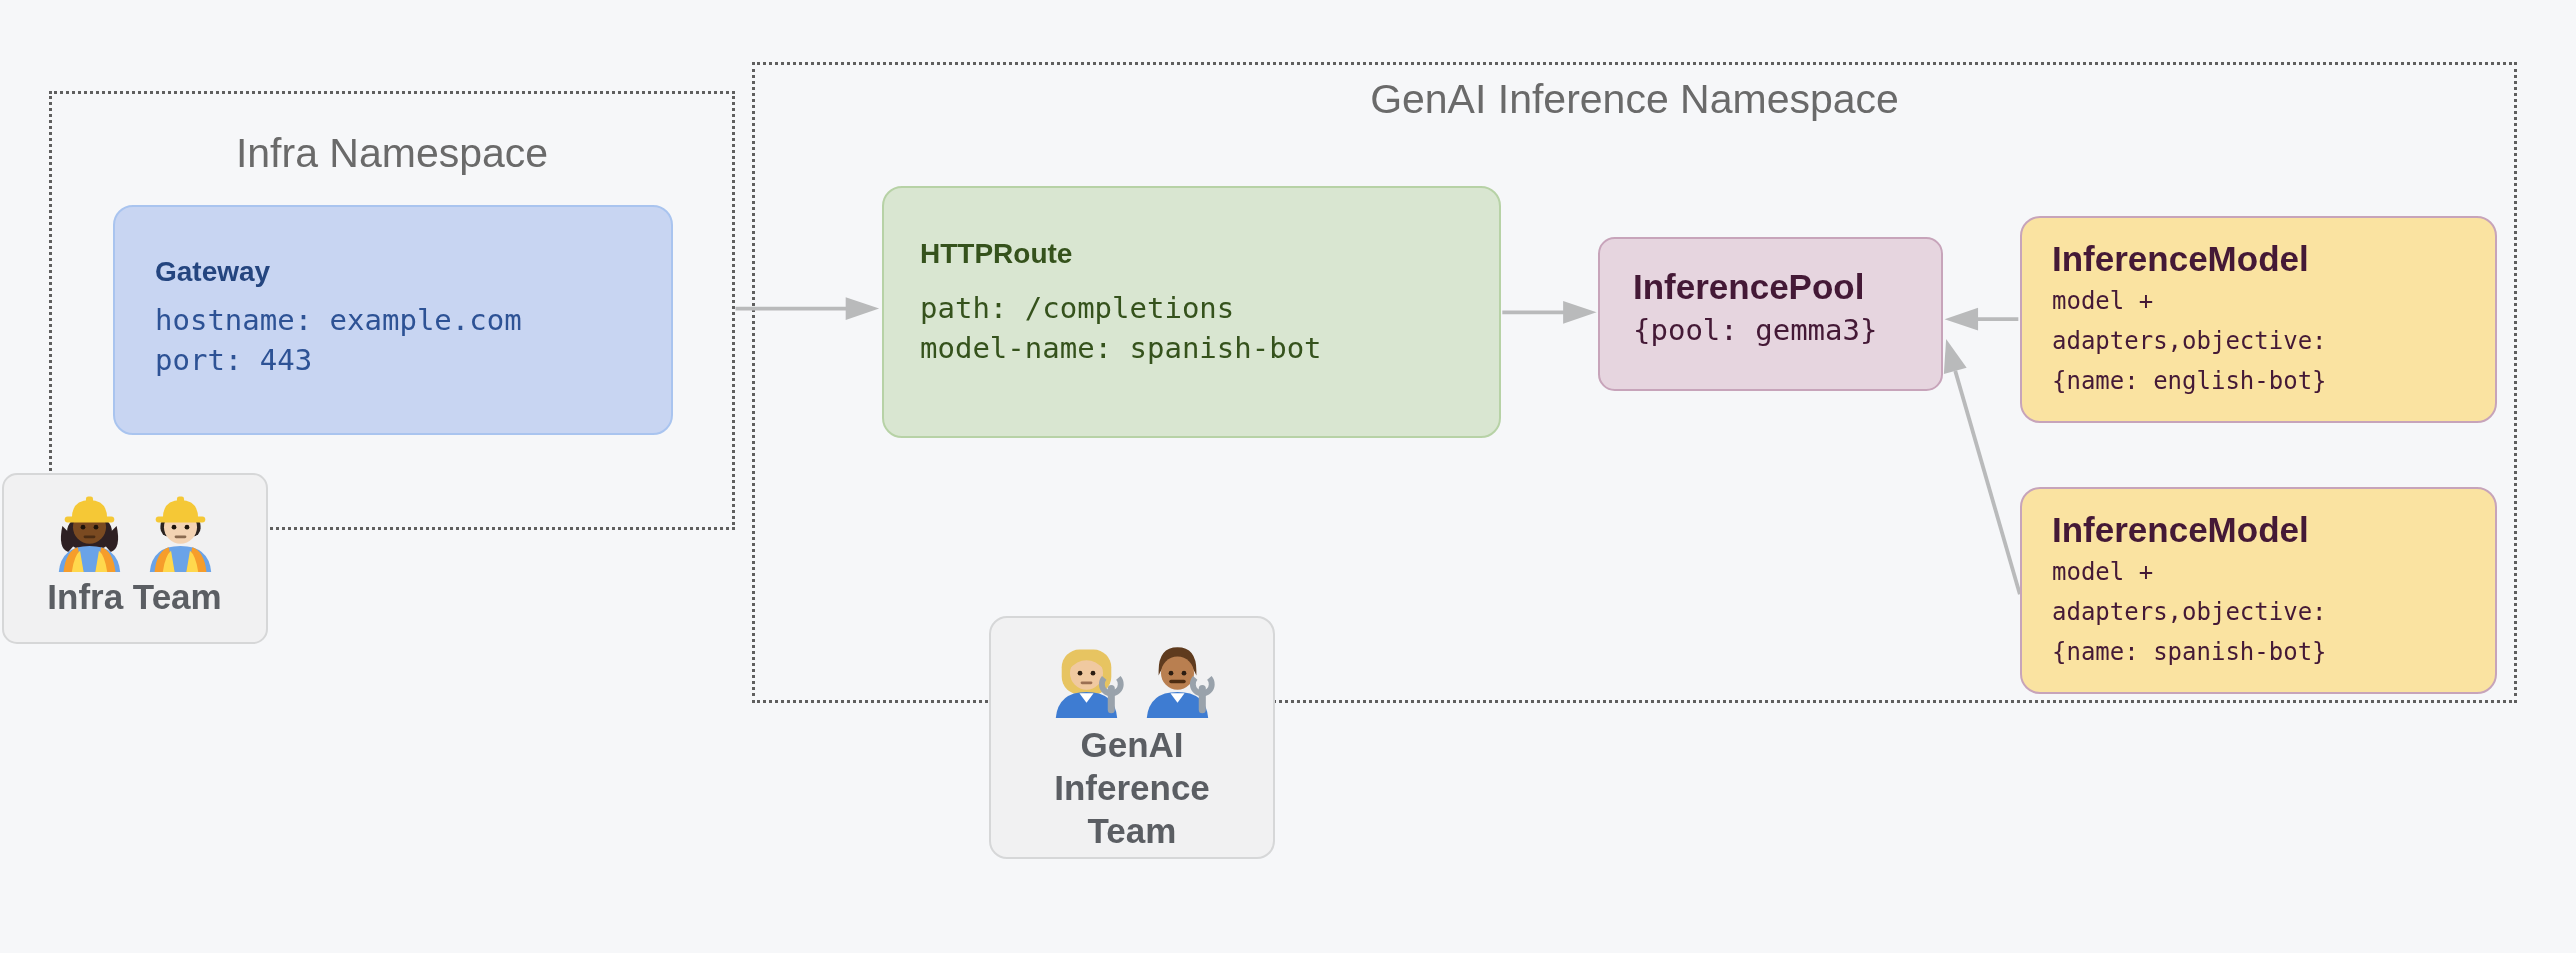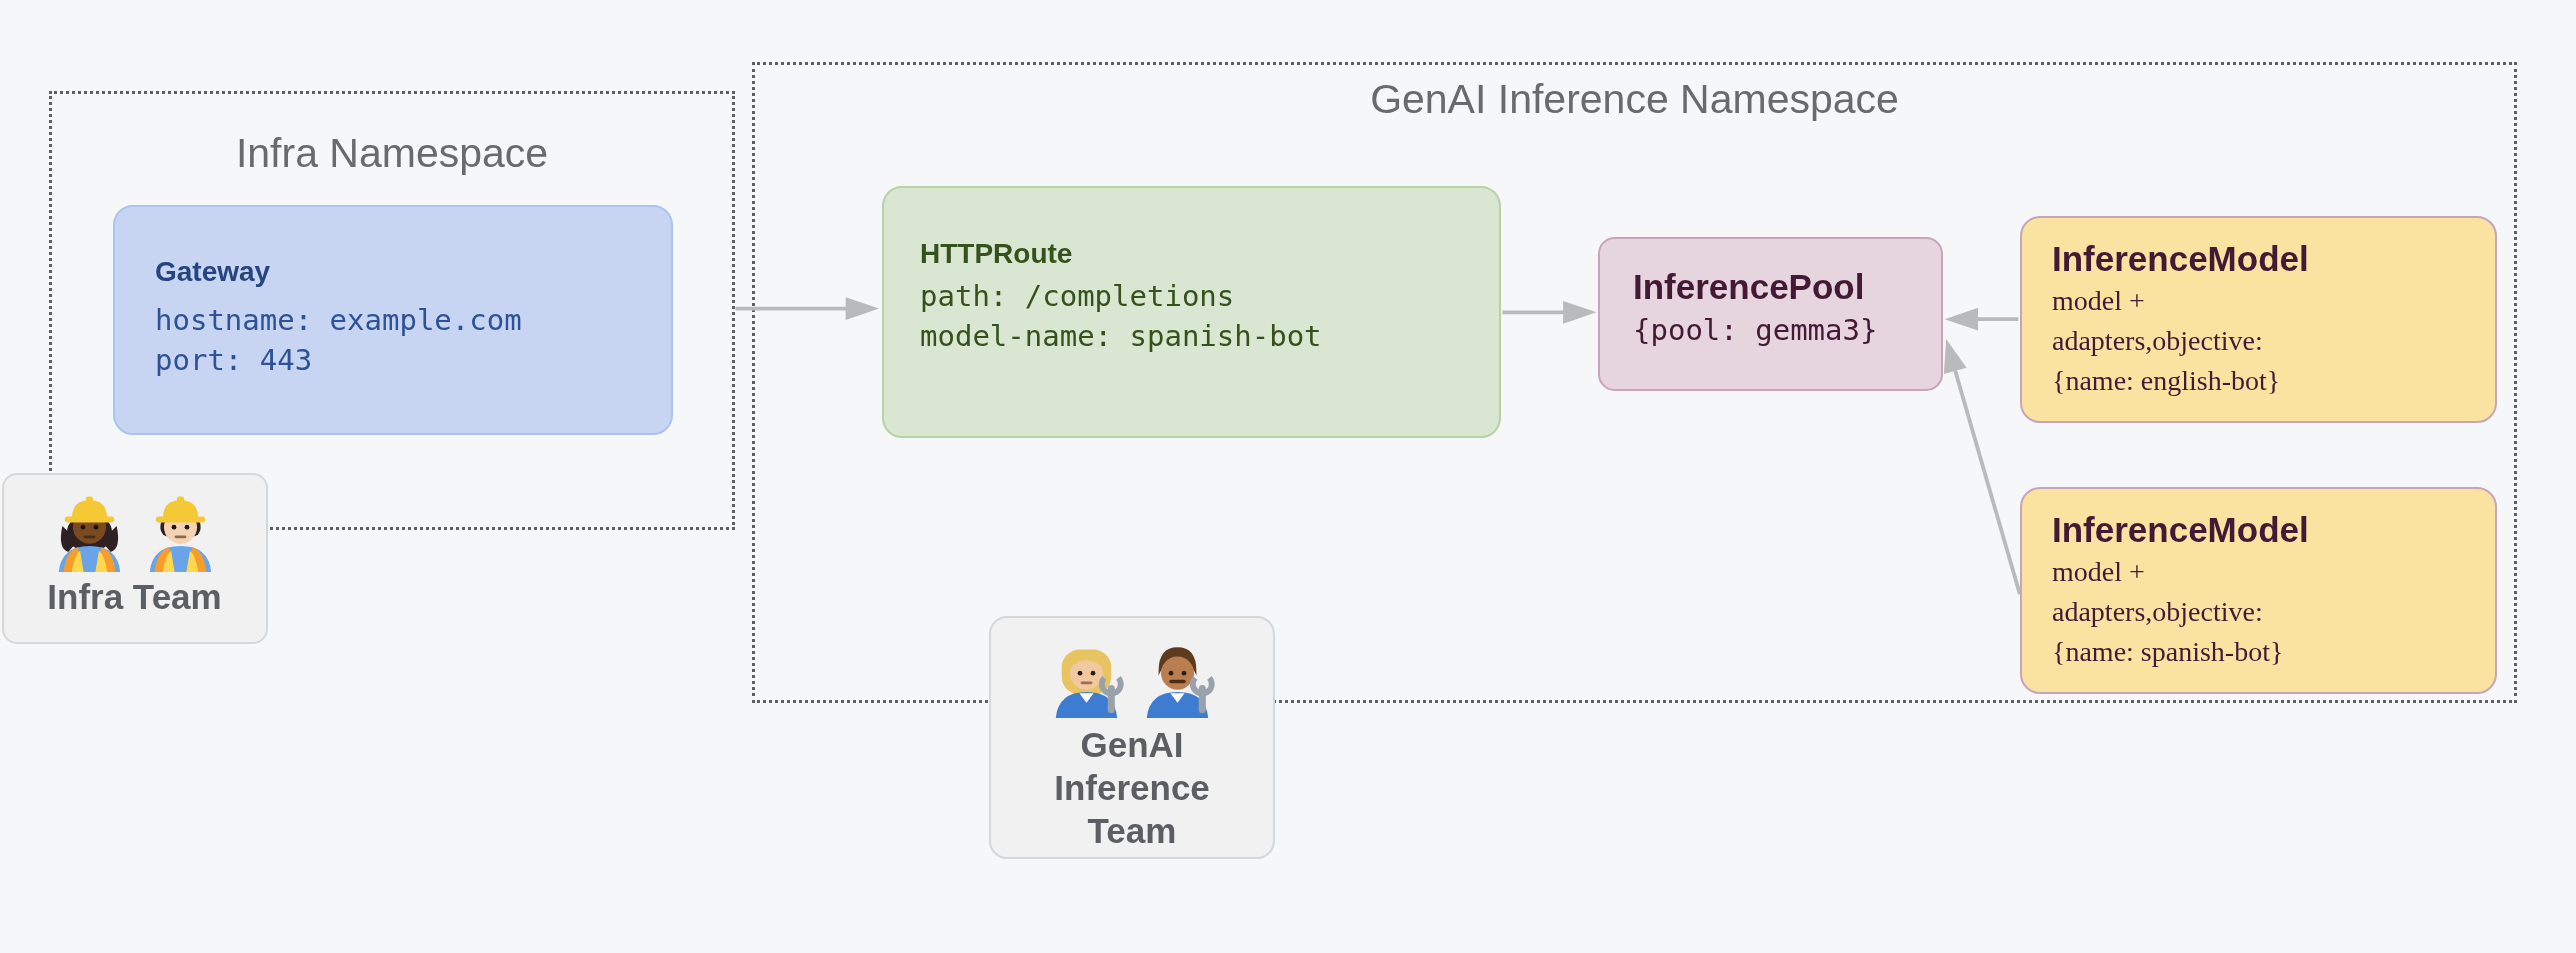--- a/index.html
+++ b/index.html
@@ -25,32 +25,32 @@
   .node .title{font-weight:bold;font-size:28px;line-height:44px;margin:0;}
   .node .code{font-family:"DejaVu Sans Mono","Liberation Mono",monospace;font-size:29px;line-height:40px;white-space:pre;}
 
   .node-gateway{left:113px;top:205px;width:560px;height:230px;
     background:var(--gateway-fill,#c8d5f2);border-color:var(--gateway-border,#a9c4ef);padding:43px 0 0 40px;}
   .node-gateway .title{color:var(--gateway-title,#24457f);margin-bottom:6px;}
   .node-gateway .code{color:var(--gateway-text,#2d5295);}
 
   .node-httproute{left:882px;top:186px;width:619px;height:252px;
     background:var(--httproute-fill,#d9e6d1);border-color:var(--httproute-border,#b7d2a6);padding:44px 0 0 36px;}
-  .node-httproute .title{color:var(--httproute-text,#35521c);margin-bottom:0;}
+  .node-httproute .title{color:var(--httproute-text,#35521c);margin-bottom:12px;}
   .node-httproute .code{color:var(--httproute-text,#35521c);}
 
   .node-pool{left:1598px;top:237px;width:345px;height:154px;border-radius:16.7px;
     background:var(--pool-fill,#e6d5df);border-color:var(--pool-border,#c7a4ba);padding:27px 0 0 33px;}
   .node-pool .title{color:var(--pool-text,#441936);font-size:35px;line-height:41px;margin-bottom:3px;}
   .node-pool .code{color:var(--pool-text,#441936);}
 
   .node-model{width:477px;height:207px;left:2020px;
     background:var(--model-fill,#fae3a1);border-color:var(--model-border,#c7a4ba);padding:20px 0 0 30px;}
   .node-model .title{color:var(--model-text,#441936);font-size:35px;line-height:41px;margin-bottom:1.5px;}
-  .node-model .code{color:var(--model-text,#441936);font-size:28px;line-height:40px;font-family:Liberation Serif, serif;}
+  .node-model .code{color:var(--model-text,#441936);font-size:24px;line-height:40px;}
   .node-model-english{top:216px;}
   .node-model-spanish{top:487px;}
 
   
   .team{position:absolute;box-sizing:border-box;border-radius:15px;z-index:3;text-align:center;
     background:var(--team-fill,#f1f1f2);border:2.3px solid var(--team-border,#d6d7d8);}
   .team-infra{left:1.5px;top:473px;width:266px;height:171px;}
   .team-genai{left:989px;top:616px;width:286px;height:243px;border-radius:18px;}
   .people{display:flex;justify-content:center;gap:6px;}
   .team-infra .people{margin-top:12px;}

